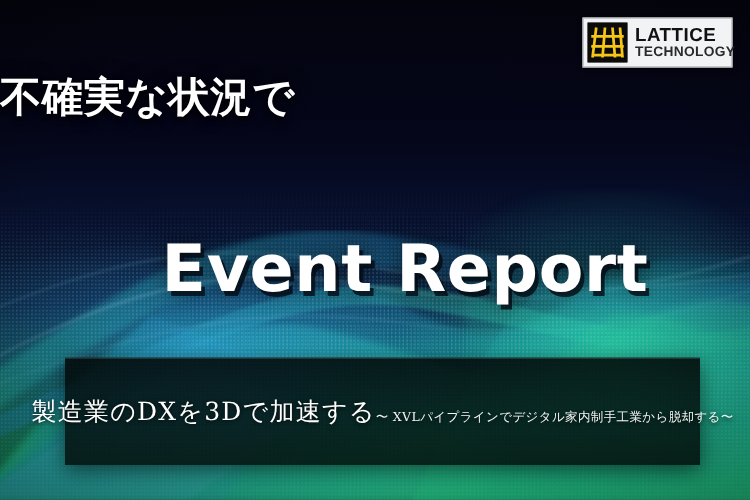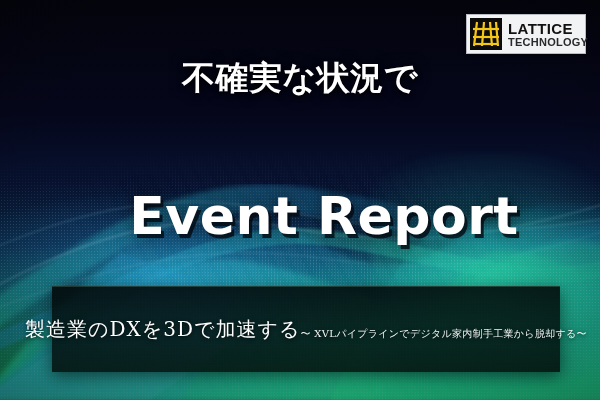--- a/index.html
+++ b/index.html
@@ -72,21 +72,21 @@
     font-size:15px;font-weight:bold;color:#111;letter-spacing:.4px;
     font-family:"Liberation Sans",sans-serif;
   }
   #logo-sub{
     font-size:11px;font-weight:bold;color:#2a2a2a;letter-spacing:.25px;margin-top:1px;
     font-family:"Liberation Sans",sans-serif;
   }
 
   
   #headline{
-    position:absolute;top:56px;left:0;width:600px;text-align:center;
+    position:absolute;top:56px;left:0;width:600px;text-align:left;
     color:#ffffff;
     font-family:"DejaVu Sans","Liberation Sans",sans-serif;
     font-weight:bold;
     font-size:33px;
     line-height:1.32;
     letter-spacing:0.5px;
     text-shadow:0 2px 5px rgba(0,0,0,.95), 0 0 14px rgba(0,0,0,.8);
   }
   #headline .hl-line{display:block;white-space:nowrap;}
 

